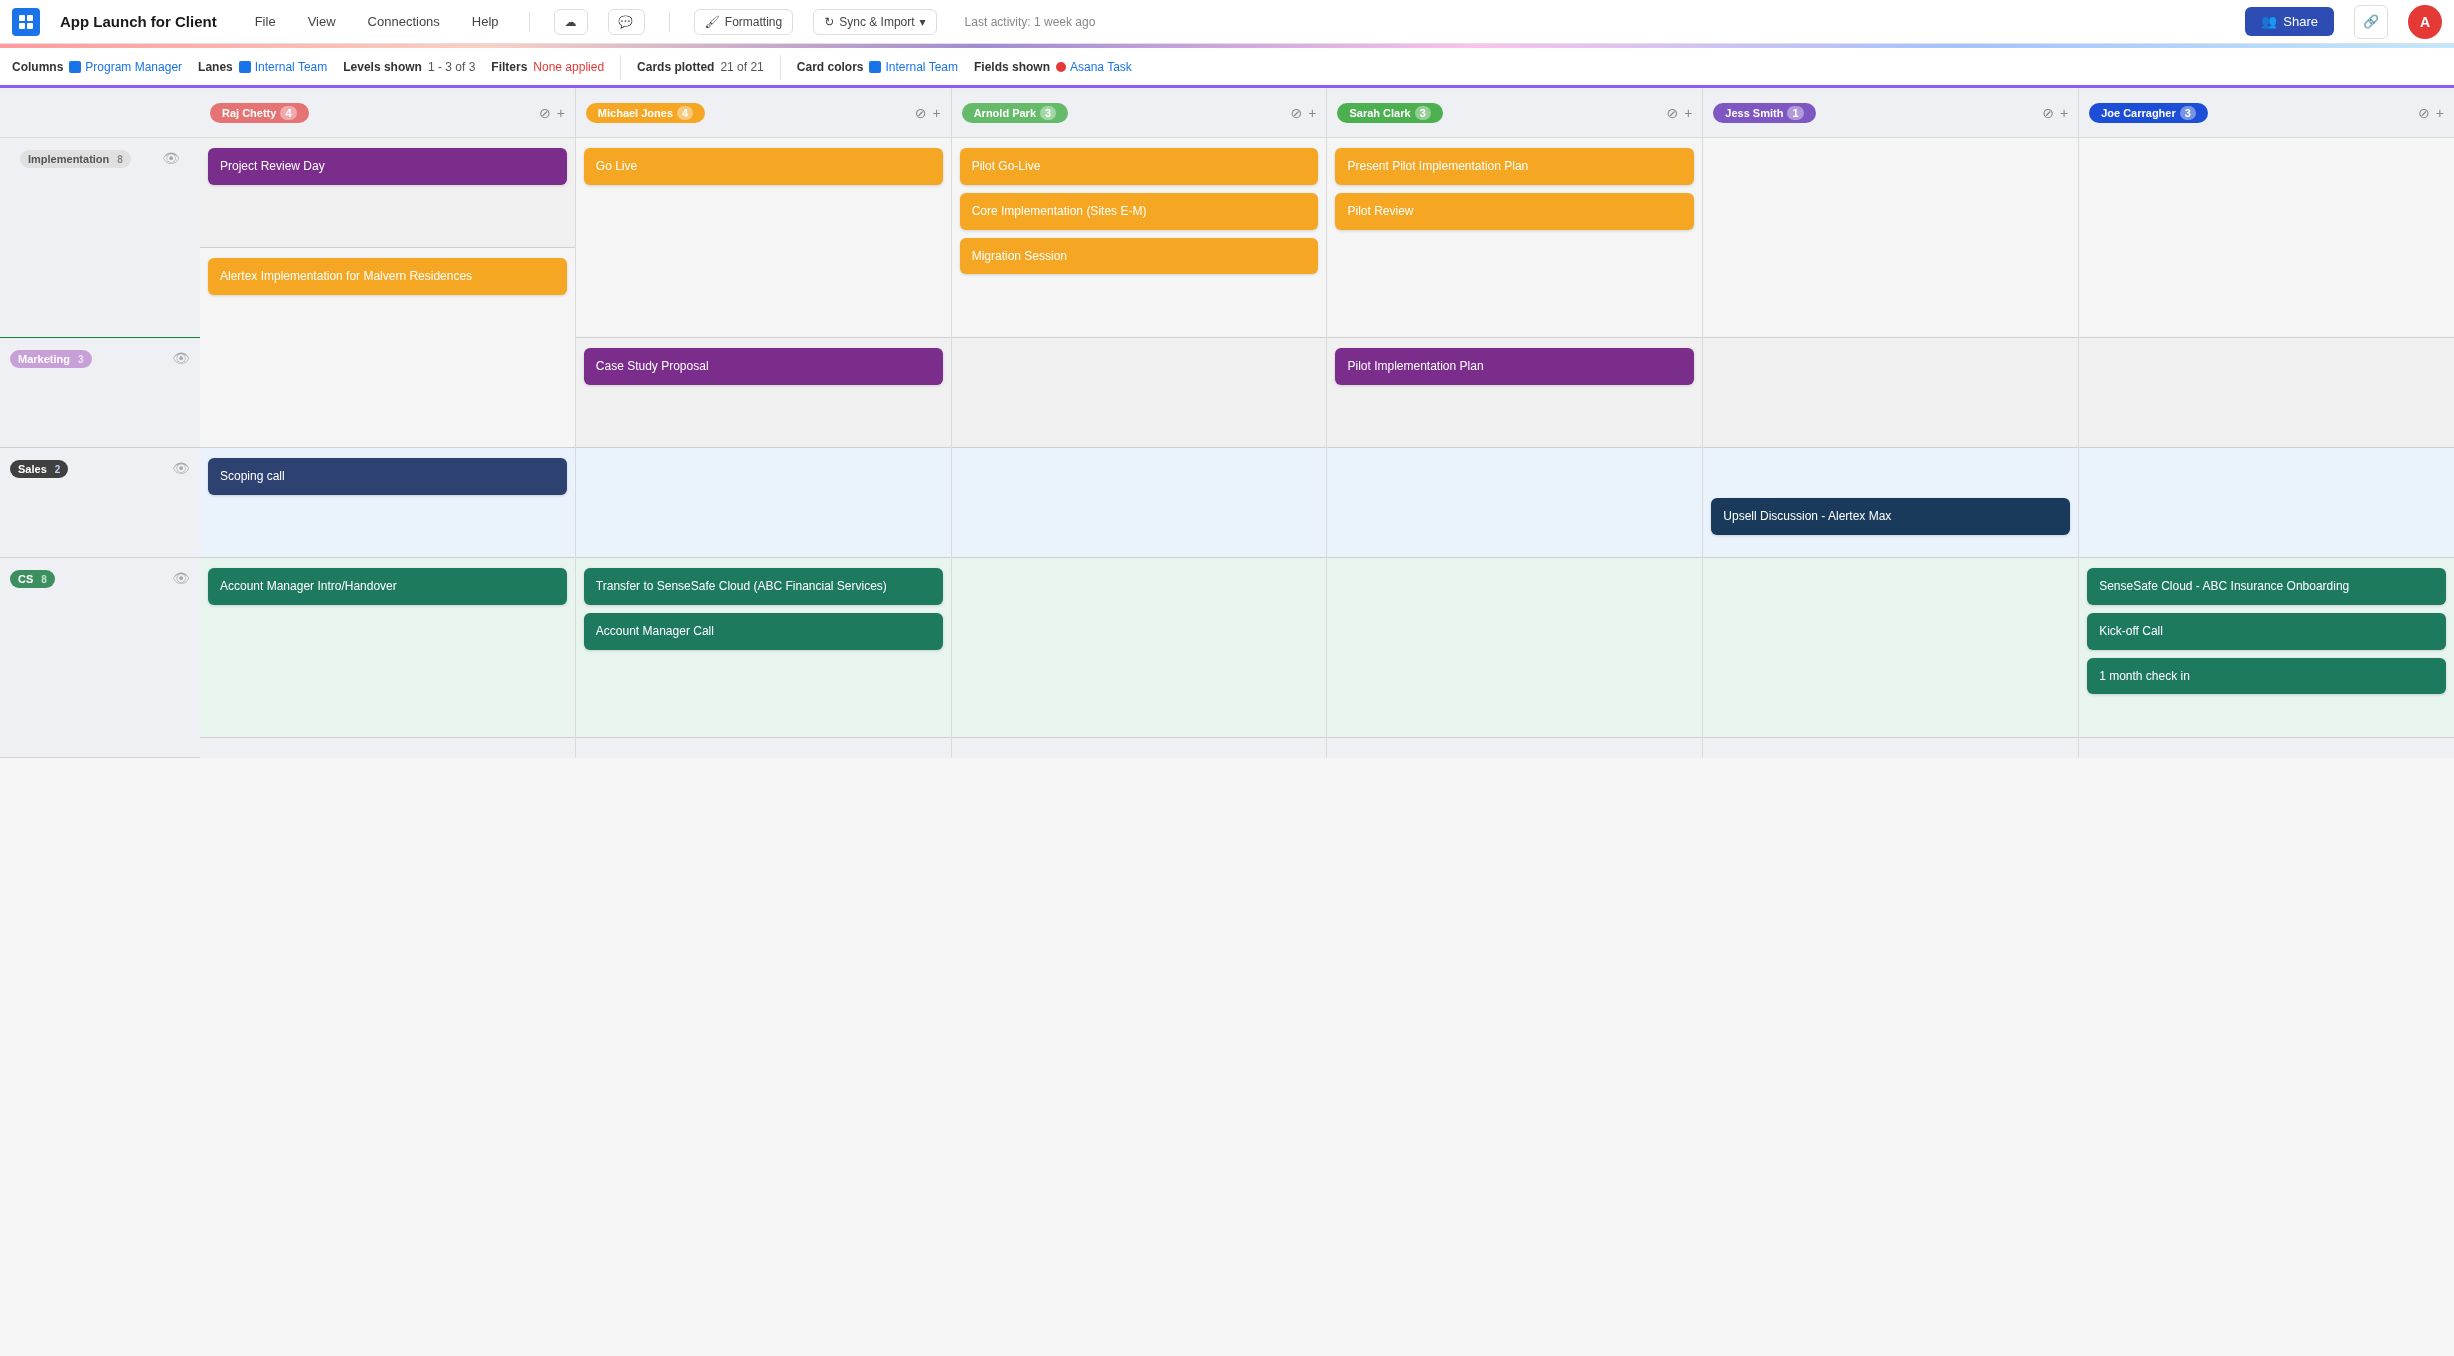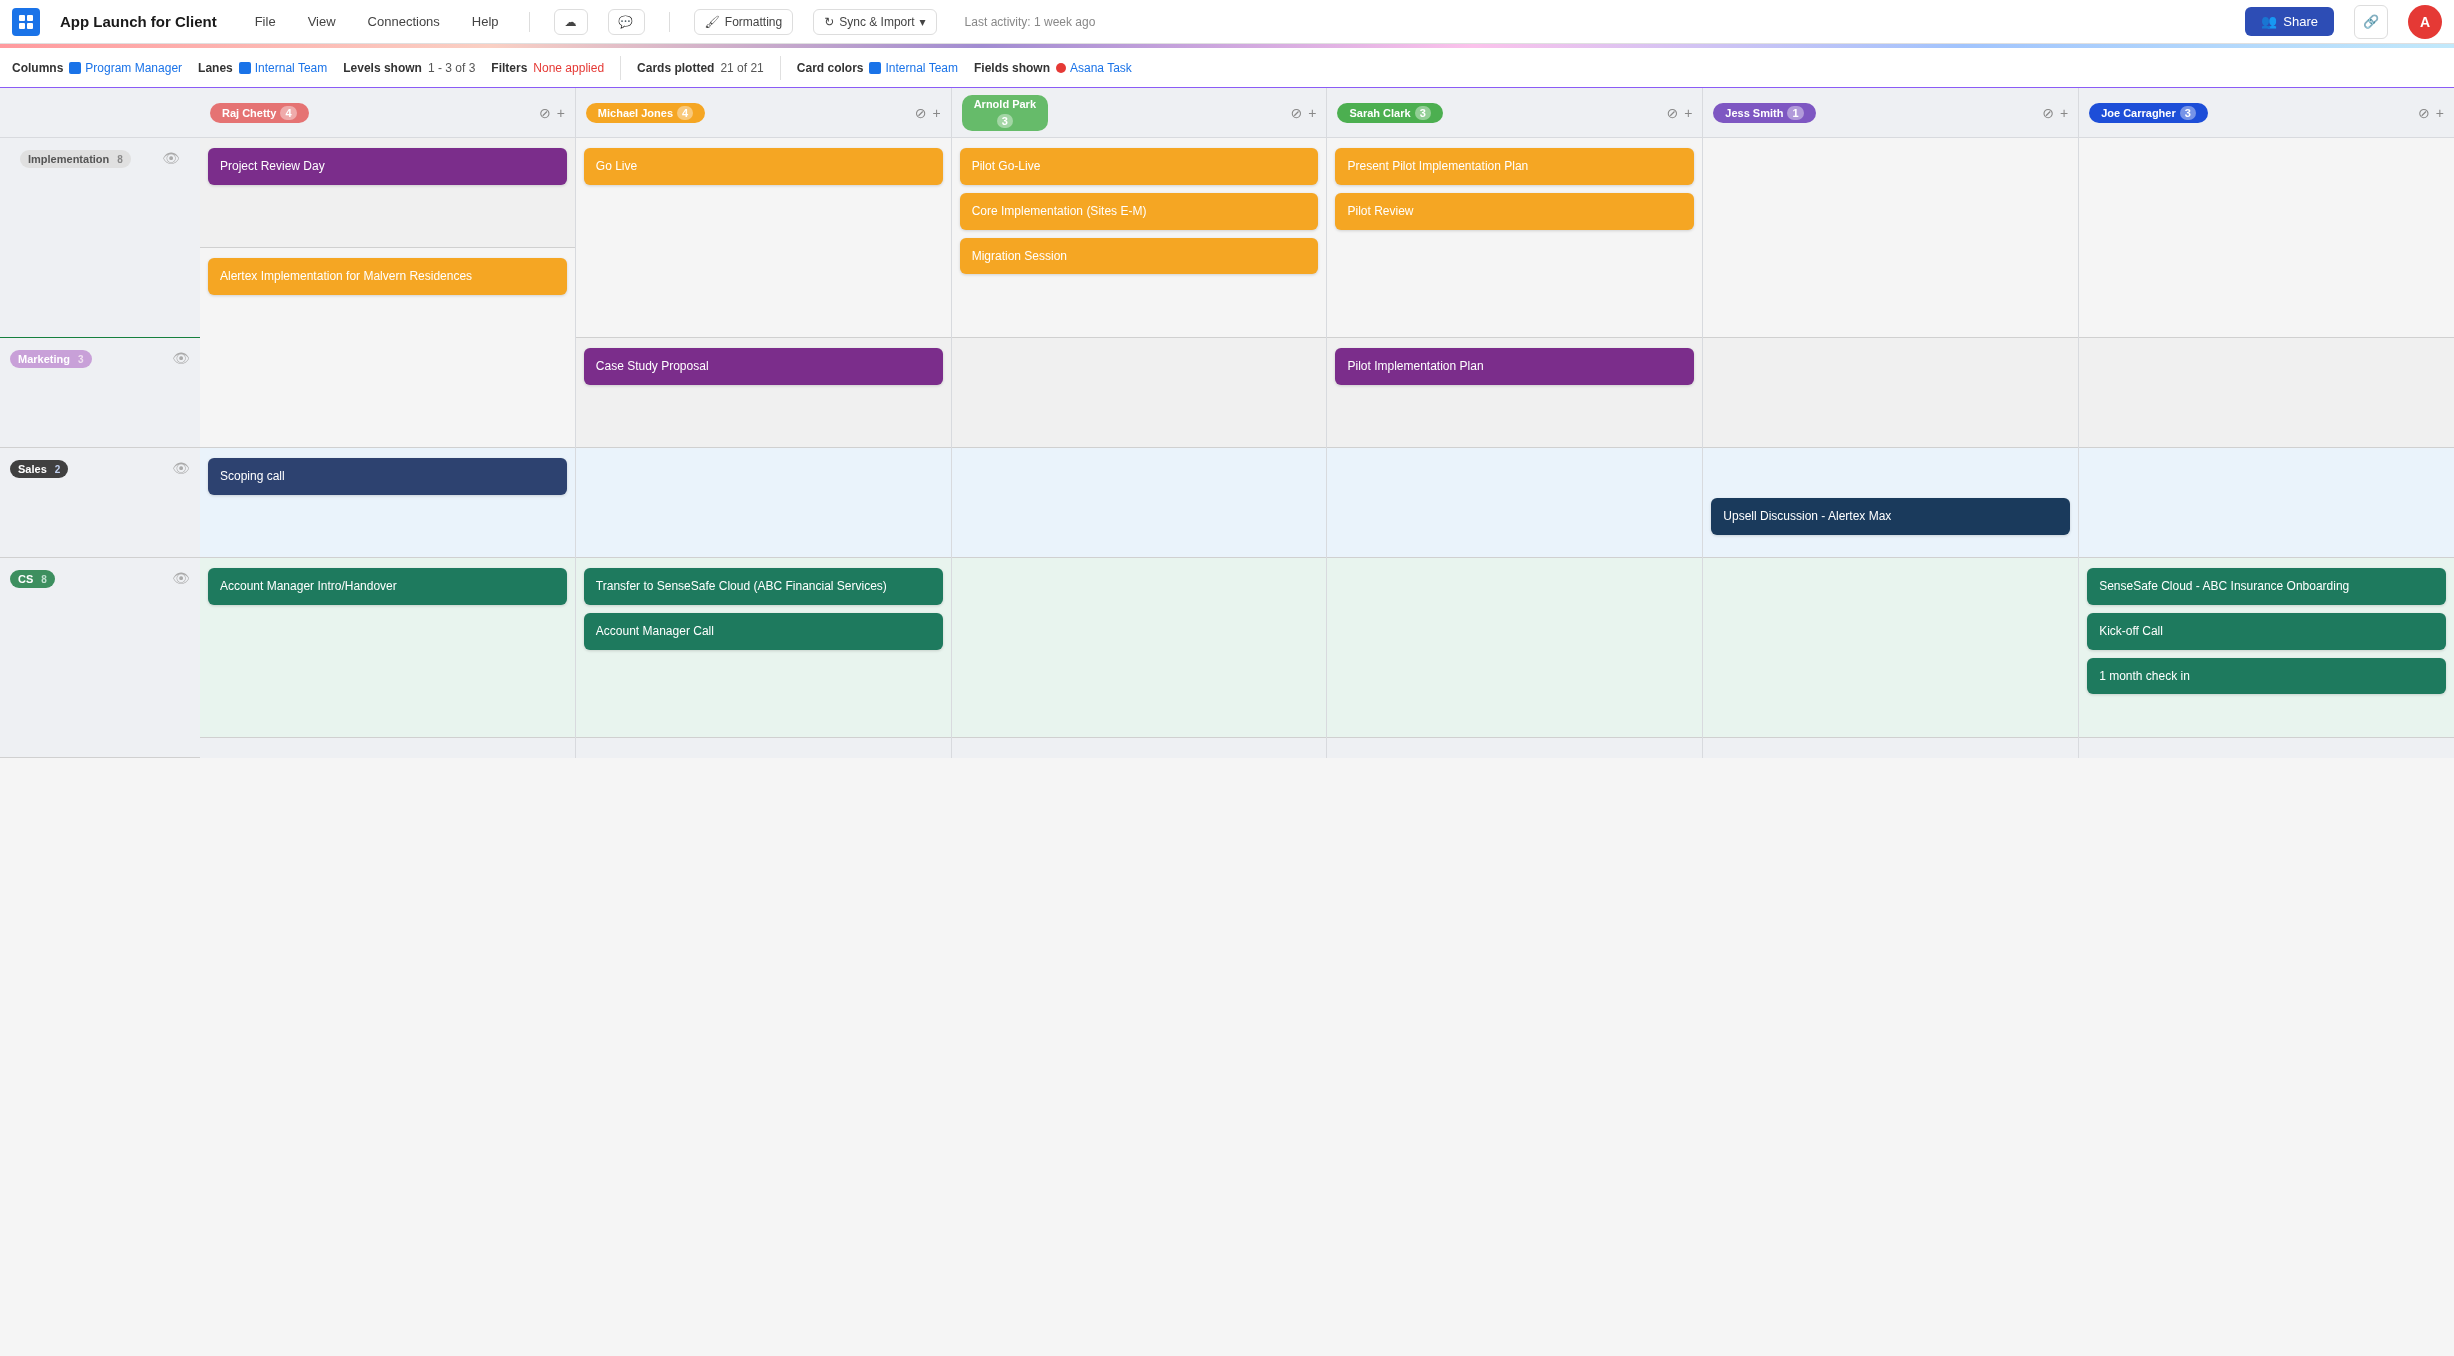--- a/index.html
+++ b/index.html
@@ -16,21 +16,21 @@
     #last-activity { font-size: 12px; color: #888; margin-left: 8px; }
     .spacer { flex: 1; }
     #share-btn { display: flex; align-items: center; gap: 6px; padding: 7px 16px; background: #2d4db5; color: white; border-radius: 6px; cursor: pointer; font-size: 13px; font-weight: 500; }
     #link-btn { width: 34px; height: 34px; border: 1px solid #ddd; border-radius: 6px; display: flex; align-items: center; justify-content: center; cursor: pointer; background: #fff; }
     #avatar-btn { width: 34px; height: 34px; border-radius: 50%; background: #e53935; display: flex; align-items: center; justify-content: center; color: white; font-weight: 600; font-size: 14px; cursor: pointer; }
 
     
     #gradient-strip { height: 4px; background: linear-gradient(to right, #ff9a9e, #fad0c4, #a18cd1, #fbc2eb, #a1c4fd, #c2e9fb); }
 
     
-    #toolbar-row { display: flex; align-items: center; height: 40px; background: #fff; border-bottom: 1px solid #8b5cf6; padding: 10px 12px; gap: 16px; font-size: 12px; color: #555; }
+    #toolbar-row { display: flex; align-items: center; height: 40px; background: #fff; border-bottom: 3px solid #8b5cf6; padding: 10px 12px; gap: 16px; font-size: 12px; color: #555; }
     .toolbar-group { display: flex; align-items: center; gap: 6px; }
     .toolbar-label { font-weight: 600; color: #333; }
     .toolbar-value { color: #1a73e8; display: flex; align-items: center; gap: 4px; cursor: pointer; }
     .blue-sq { width: 12px; height: 12px; background: #1a73e8; border-radius: 2px; display: inline-block; }
     .toolbar-divider { width: 1px; height: 24px; background: #e0e0e0; }
     .asana-dot { width: 10px; height: 10px; border-radius: 50%; background: #e53935; display: inline-block; }
 
     
     #lanes-sidebar { width: 200px; flex-shrink: 0; background: #eef0f3; }
     .lane-header-cell { display: flex; align-items: center; height: 50px; padding: 0 10px; border-bottom: 1px solid #ddd; }
@@ -57,21 +57,21 @@
     .card { border-radius: 6px; padding: 10px 12px; font-size: 12px; font-weight: 500; color: #fff; cursor: pointer; line-height: 1.4; box-shadow: 0 1px 3px rgba(0,0,0,0.15); }
     .card.orange { background: #f5a623; color: #fff; }
     .card.purple { background: #7b2d8b; color: #fff; }
     .card.navy { background: #2d4270; color: #fff; }
     .card.teal { background: #1e7a5e; color: #fff; }
     .card.dark-blue { background: #1a3a5c; color: #fff; margin-top: 40px; }
 
     
     .badge-raj { background: #e57373; }
     .badge-michael { background: #f5a623; }
-    .badge-arnold { background: #66bb6a; flex-direction: column; }
+    .badge-arnold { background: #66bb6a; }
     .badge-sarah { background: #4caf50; }
     .badge-jess { background: #7e57c2; }
     .badge-joe { background: #1d4ed8; }
 
     
     .tag-impl { background: #e0e0e0; color: #555; }
     .tag-mkt { background: #c8a0d8; color: #fff; }
     .tag-sales { background: #404040; color: #fff; }
     .tag-cs { background: #3d8f5f; color: #fff; }
     

